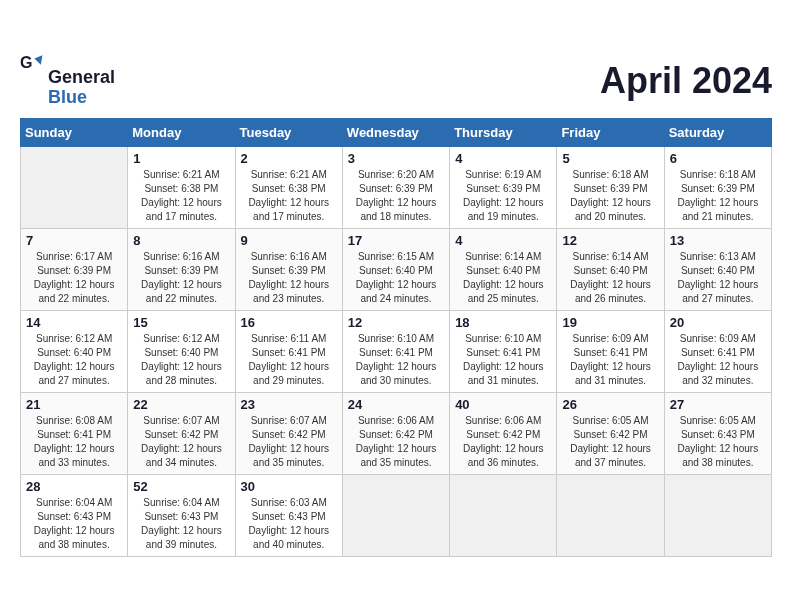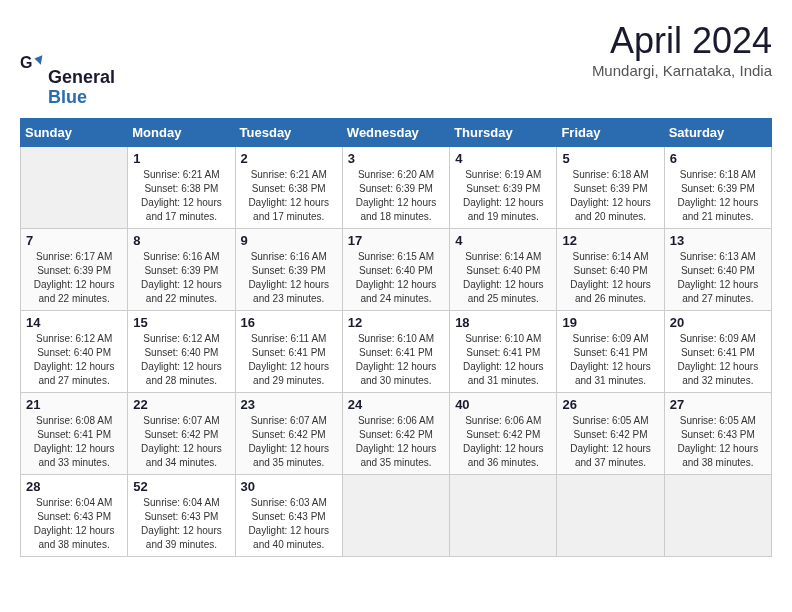--- a/index.html
+++ b/index.html
@@ -33,22 +33,23 @@
     }
     .logo-icon {
       width: 24px;
       height: 24px;
     }
     .title-block {
       text-align: right;
     }
     .month-title {
       font-size: 36px;
-      font-weight: normal;
+      font-weight: bold;
       color: #1a1a2e;
+      margin-top: 40px;
     }
     .location {
       font-size: 15px;
       color: #555;
     }
     table {
       width: 100%;
       border-collapse: collapse;
       font-size: 11px;
     }
@@ -103,21 +104,20 @@
         <text x="0" y="20" font-size="20" fill="#1a1a2e" font-family="Arial" font-weight="bold">G</text>
         <polygon points="18,8 28,4 26,16" fill="#2b6cb0"></polygon>
       </svg>
       <div class="logo-text">
         <div>General</div>
         <div><span>Blue</span></div>
       </div>
     </div>
     <div class="title-block">
       <div class="month-title">April 2024</div>
-      <div class="location">Mundargi, Karnataka, India</div>
     </div>
   </div>
 
   <table>
     <thead>
       <tr>
 
       <th>Sunday</th>
           <th>Monday</th>
           <th>Tuesday</th>

